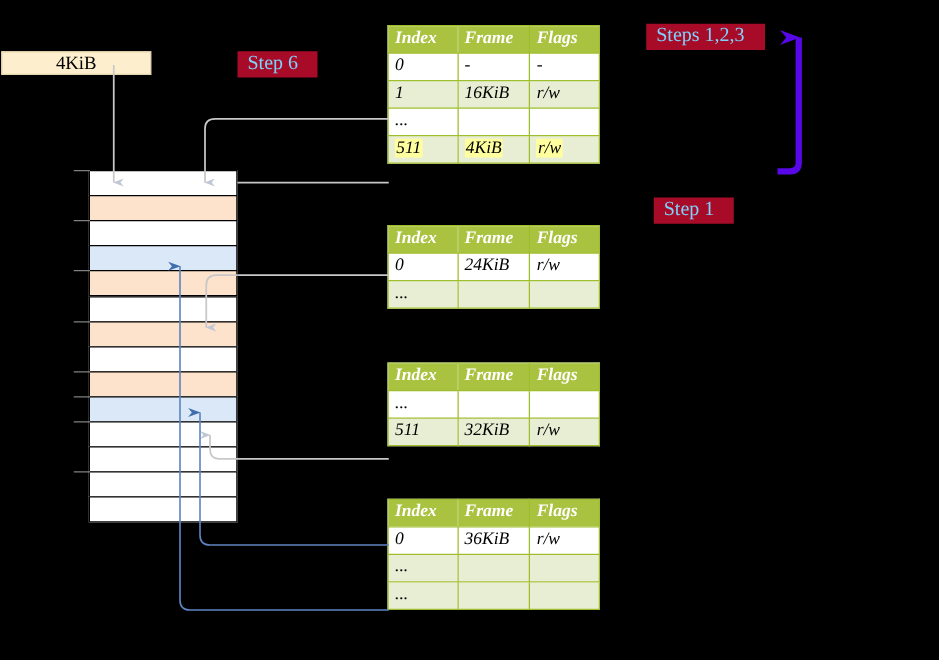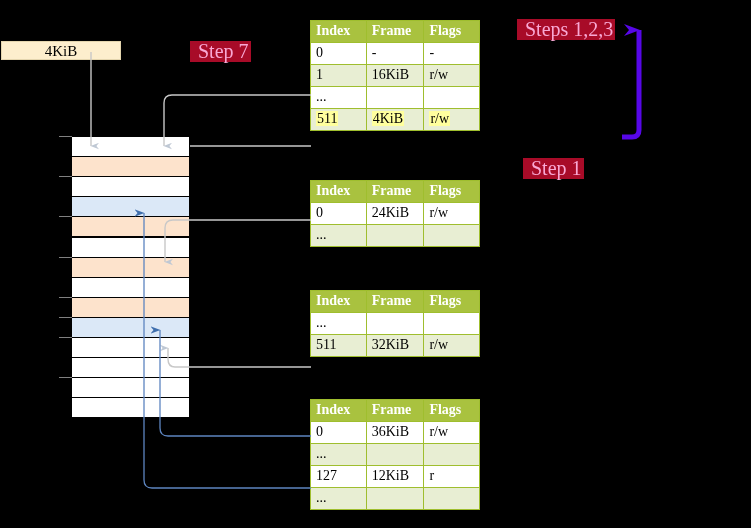--- a/index.html
+++ b/index.html
@@ -12,25 +12,25 @@
     width: 751px;
     height: 528px;
     background: #000000;
     overflow: hidden;
     font-family: "Liberation Serif", serif;
   }
 
   
   .badge {
     position: absolute;
-    color: #f9a8d4;
+    color: #7dd3fc;
     font-family: "Liberation Serif", serif;
-    font-size: 20px;
+    font-size: 16px;
     line-height: 18px;
-    padding: 1px 2px 2px 8px;
+    padding: 1px 16px 2px 8px;
     white-space: nowrap;
   }
   .badge.crimson { background: #a80b28; }
   .badge.violet  { background: #6a0df0; }
 
   
   .kib-box {
     position: absolute;
     background: #fdeecd;
     border: 1px solid #e4d5ae;
@@ -72,20 +72,21 @@
   }
   .ptable td, .ptable th {
     border: 1px solid #9fbe2e;
     padding: 2px 5px 3px 5px;
     text-align: left;
     font-weight: normal;
     height: 18px;
     box-sizing: border-box;
     white-space: nowrap;
     overflow: hidden;
+    font-style: italic;
   }
   .ptable th {
     background: #a9c23f;
     color: #ffffff;
     font-weight: bold;
     font-size: 14px;
   }
   .ptable tr.alt td { background: #e8eed3; }
   .ptable tr.plain td { background: #ffffff; }
   .hl { background: #ffff9e; padding: 0 1px; }
@@ -98,21 +99,21 @@
     pointer-events: none;
   }
 </style>
 </head>
 <body>
 
 <div id="stage">
 
   <div class="kib-box" id="kib-box" style="left:1px; top:41px; width:120px; height:19px;">4KiB</div>
 
-  <div class="badge crimson" style="left:190px; top:41px;">Step 7</div>
+  <div class="badge crimson" style="left:190px; top:41px;">Step 6</div>
 
   <div class="badge crimson" style="left:517px; top:19px;">Steps 1,2,3</div>
 
 
   <div class="badge crimson" style="left:523px; top:158px;">Step 1</div>
 
   <div class="memcol" id="memcol" style="left:71px; top:136px; width:119px; height:281px;">
       <div class="memrow " style="top: 0px; height: 21.1px; width: 119px;"></div>
       <div class="memrow orange" style="top: 20.1px; height: 21.1px; width: 119px;"></div>
       <div class="memrow " style="top: 40.2px; height: 21.1px; width: 119px;"></div>
@@ -217,25 +218,20 @@
         <tr class="plain">
           <td>0</td>
           <td>36KiB</td>
           <td>r/w</td>
         </tr>
         <tr class="alt">
           <td>...</td>
           <td></td>
           <td></td>
         </tr>
-        <tr class="plain">
-          <td>127</td>
-          <td>12KiB</td>
-          <td>r</td>
-        </tr>
         <tr class="alt">
           <td>...</td>
           <td></td>
           <td></td>
         </tr>
       </tbody>
     </table>
 
   <svg id="wires" viewBox="0 0 751 528">
     <defs>

